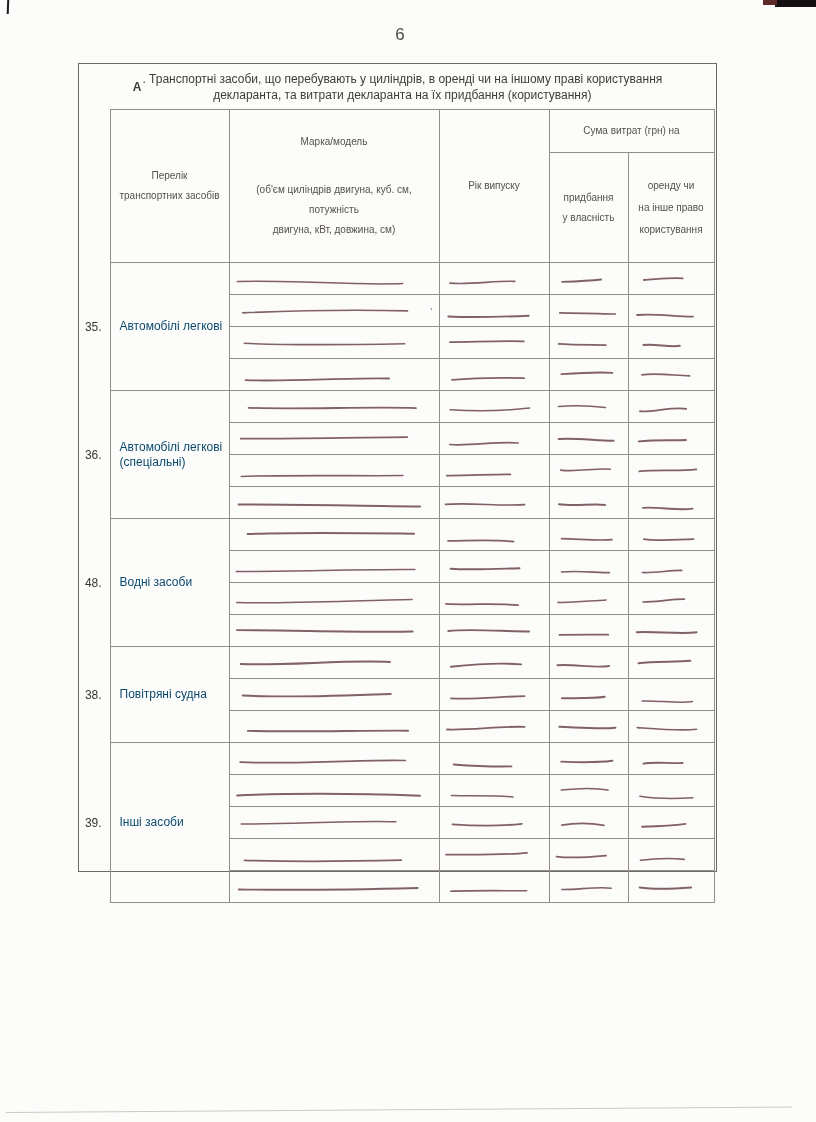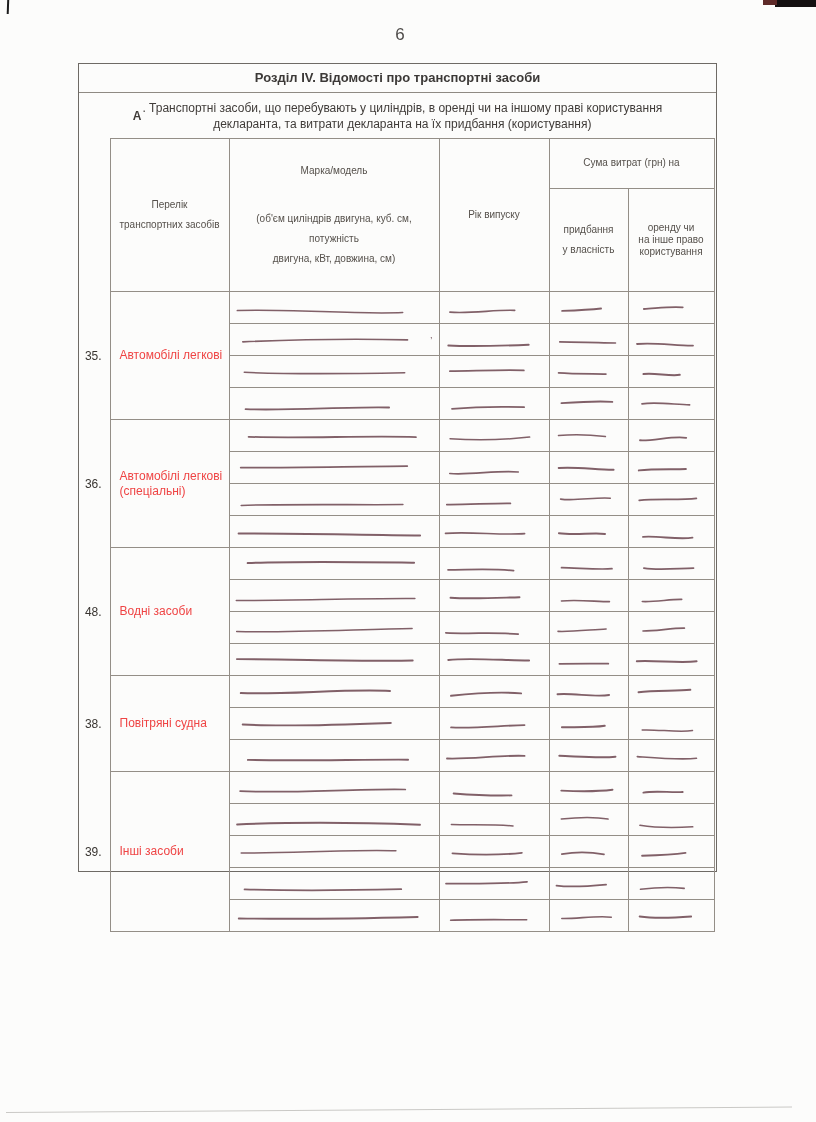--- a/index.html
+++ b/index.html
@@ -30,45 +30,44 @@
     font-size:12px;color:#403c39;text-align:center;white-space:pre-line;line-height:16px;padding-top:1px;box-sizing:border-box;}
   .form-subtitle b{margin-right:1px;}
 
   
   table{border-collapse:collapse;table-layout:fixed;width:635px;margin-left:0;}
   th,td{box-sizing:border-box;}
   thead th{border:1px solid #948e87;font-weight:normal;font-size:10px;color:#55504b;
     text-align:center;vertical-align:middle;white-space:pre-line;line-height:20px;padding:2px 3px;}
   .h1{height:28px;}
   .h2{height:58px;}
-  th.rent{line-height:12px;}
+  th.rent{line-height:22px;}
   .brand-sub{margin-top:8px;}
   tbody td{border:1px solid #948e87;height:32px;padding:0;}
   td.num{border:none;font-size:12px;font-weight:normal;color:#393531;text-align:center;
     vertical-align:middle;padding-right:2px;}
-  td.label{font-size:12px;color:#ef4444;text-align:left;vertical-align:middle;
+  td.label{font-size:12px;color:#0c4a6e;text-align:left;vertical-align:middle;
     line-height:15px;padding:2px 4px 2px 9px;}
   td.cell{position:relative;}
   td.cell svg{display:block;position:absolute;left:0;top:0;}
   .speck{position:absolute;font-size:9px;color:#6f4e56;}
 </style>
 </head>
 <body>
 
 <div class="sheet">
 
   <div class="mark-tl"></div>
   <div class="mark-tr"></div>
   <div class="mark-tr-red"></div>
   <div class="scan-line"></div>
 
   <div class="page-number">6</div>
 
   <div class="formbox">
-    <div class="form-title">Розділ IV. Відомості про транспортні засоби</div>
     <div class="form-subtitle"><b>А</b><span>. Транспортні засоби, що перебувають у циліндрів, в оренді чи на іншому праві користування
 декларанта, та витрати декларанта на їх придбання (користування)</span></div>
 
     <table>
       <colgroup>
         <col style="width:31px">
           <col style="width:119px">
           <col style="width:210px">
         <col style="width:110px">
           <col style="width:79px">

